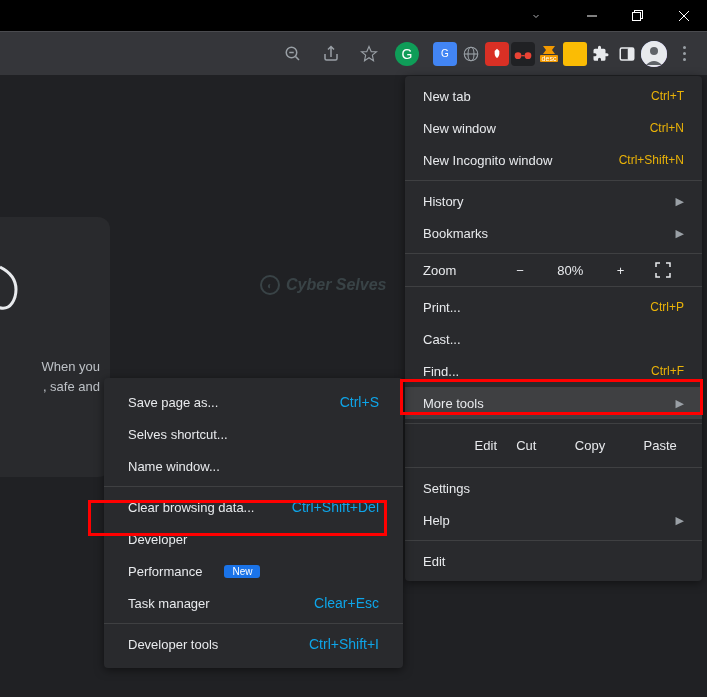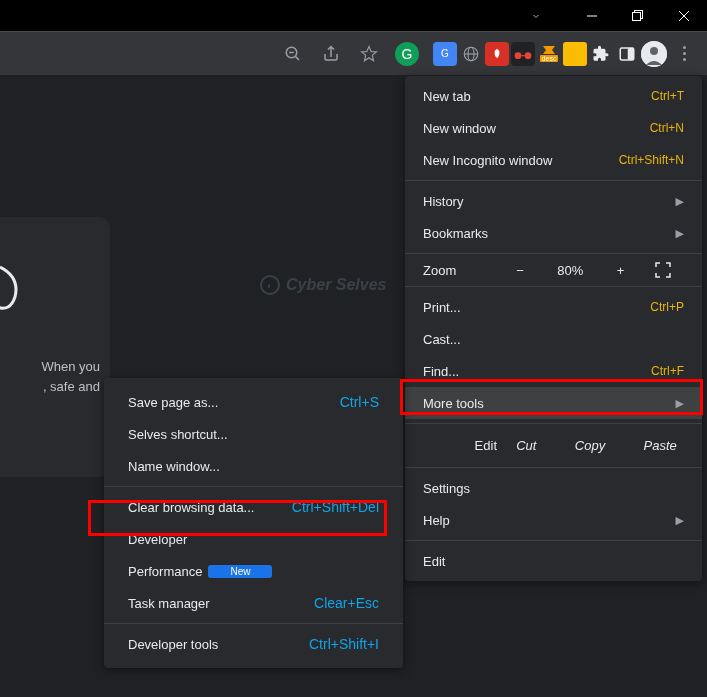--- a/index.html
+++ b/index.html
@@ -36,31 +36,31 @@
   .menu-item .shortcut { color: #eab308; font-size: 12px; }
   .menu-item .arrow { color: #9aa0a6; font-size: 11px; }
   .menu-sep { height: 1px; background: #3f4042; margin: 4px 0; }
   .zoom-row { display: flex; align-items: flex-end; padding: 4px 6px 4px 18px; font-size: 13px; color: #e8eaed; }
   .zoom-row .zl { flex: 0 0 72px; }
   .zoom-ctrl { flex: 1; display: flex; align-items: center; justify-content: space-around; }
   .zoom-btn { width: 32px; text-align: center; color: #e8eaed; }
   .fs-icon { width: 16px; height: 16px; }
   .edit-row { display: flex; align-items: center; padding: 6px 6px 6px 18px; font-size: 13px; color: #e8eaed; text-align: right; }
   .edit-row .el { flex: 0 0 74px; }
-  .edit-actions { flex: 1; display: flex; justify-content: space-around; font-style: italic; }
+  .edit-actions { flex: 1; display: flex; justify-content: space-around; }
   .edit-actions span { padding: 4px 8px; }
 
   .highlight-red { border: 3px solid #ff0000; position: absolute; pointer-events: none; }
   .hl-moretools { top: 379px; right: 4px; width: 303px; height: 36px; }
   .hl-extensions { top: 500px; left: 88px; width: 299px; height: 36px; }
 
   .submenu { position: absolute; left: 104px; top: 378px; width: 299px; background: #292a2d; border-radius: 4px; box-shadow: 0 2px 10px rgba(0,0,0,0.5); padding: 8px 0; }
   .sub-item { display: flex; align-items: center; justify-content: space-between; padding: 7px 24px; font-size: 13px; color: #e8eaed; min-height: 32px; }
   .sub-item .shortcut { color: #0ea5e9; font-size: 14px; }
-  .badge-new { background: #1a73e8; color: #fff; font-size: 10px; padding: 1px 22px; border-radius: 3px; margin-left: 6px; font-weight: 500; }
+  .badge-new { background: #1a73e8; color: #fff; font-size: 10px; padding: 1px 8px; border-radius: 3px; margin-left: 22px; font-weight: 500; }
   .perf-label { display: flex; align-items: center; }
 
   svg { display: block; }
 </style>
 </head>
 <body>
 
 <div class="titlebar">
   <div class="titlebar-btn titlebar-chevron">
     <svg viewBox="0 0 24 24" width="16" height="16">

